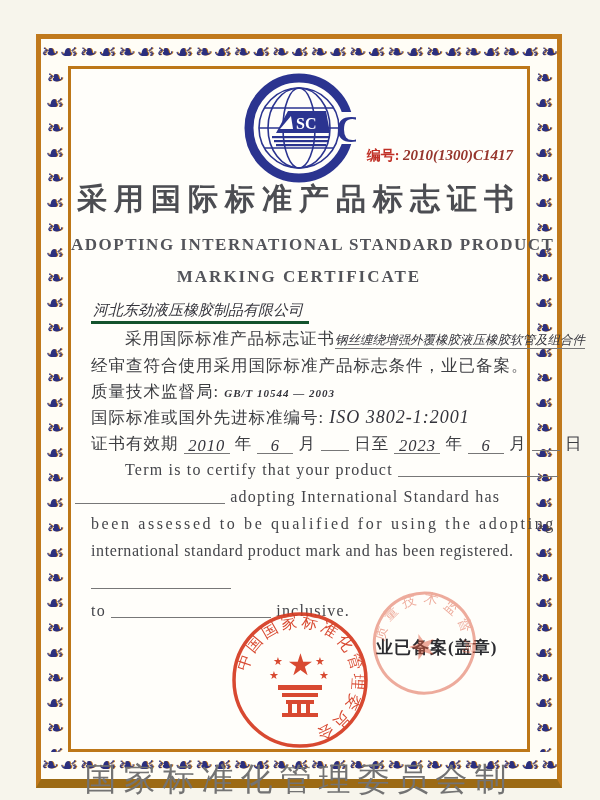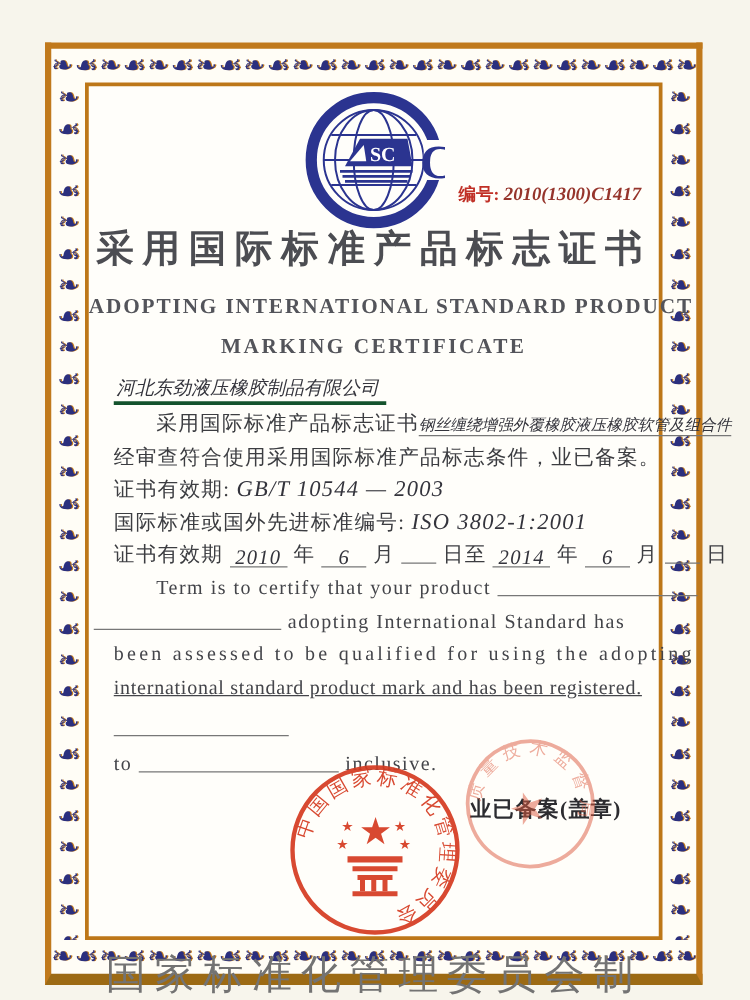--- a/index.html
+++ b/index.html
@@ -98,55 +98,55 @@
 
     <div class="abs hw company" style="left:20px;top:232px;">河北东劲液压橡胶制品有限公司</div>
 
     <div class="abs cn-body" style="left:20px;top:259px;">
       <span style="padding-left:34px;">采用国际标准产品标志证书</span><span class="hw product-hw">钢丝缠绕增强外覆橡胶液压橡胶软管及组合件</span>
     </div>
 
     <div class="abs cn-body" style="left:20px;top:286px;">经审查符合使用采用国际标准产品标志条件，业已备案。</div>
 
     <div class="abs cn-body" style="left:20px;top:312px;">
-      <span>证书有效期:</span>
-      <span class="hw" style="font-size:18px;">GB/T 10544 — 2003</span>
+      <span>质量技术监督局:</span>
+      <span class="hw" style="font-size:11px;font-weight:bold;">GB/T 10544 — 2003</span>
     </div>
 
     <div class="abs cn-body" style="left:20px;top:338px;">
       <span>国际标准或国外先进标准编号:</span>
       <span class="hw" style="font-size:18px;">ISO 3802-1:2001</span>
     </div>
 
     <div class="abs cn-body" style="left:20px;top:364px;">
       <span>证书有效期</span>
       <span class="blv hw" style="width:46px;">2010</span>
       <span>年</span>
       <span class="blv hw" style="width:36px;">6</span>
       <span>月</span>
       <span class="blv" style="width:28px;"></span>
       <span>日至</span>
-      <span class="blv hw" style="width:46px;">2014</span>
+      <span class="blv hw" style="width:46px;">2023</span>
       <span>年</span>
       <span class="blv hw" style="width:36px;">6</span>
       <span>月</span>
       <span class="blv" style="width:28px;"></span>
       <span>日</span>
     </div>
 
     <div class="abs en-body" style="left:20px;top:392px;right:18px;">
       <span style="padding-left:34px;">Term is to certify that your product</span>
       <span class="bl" style="width:160px;"></span>
     </div>
     <div class="abs en-body" style="left:4px;top:419px;">
       <span class="bl" style="width:150px;"></span>
       <span>adopting International Standard has</span>
     </div>
     <div class="abs en-body" style="left:20px;top:446px;letter-spacing:2.6px;">been assessed to be qualified for using the adopting</div>
-    <div class="abs en-body" style="left:20px;top:473px;letter-spacing:0.6px;text-decoration:underline;">international standard product mark and has been registered.</div>
+    <div class="abs en-body" style="left:20px;top:473px;letter-spacing:0.6px;">international standard product mark and has been registered.</div>
     <div class="abs en-body" style="left:20px;top:504px;">
       <span class="bl" style="width:140px;"></span>
     </div>
     <div class="abs en-body" style="left:20px;top:533px;">
       <span>to</span>
       <span class="bl" style="width:160px;"></span>
       <span>inclusive.</span>
     </div>
 
     <div class="abs issuer" style="left:305px;top:567px;z-index:1;">业已备案(盖章)</div>

